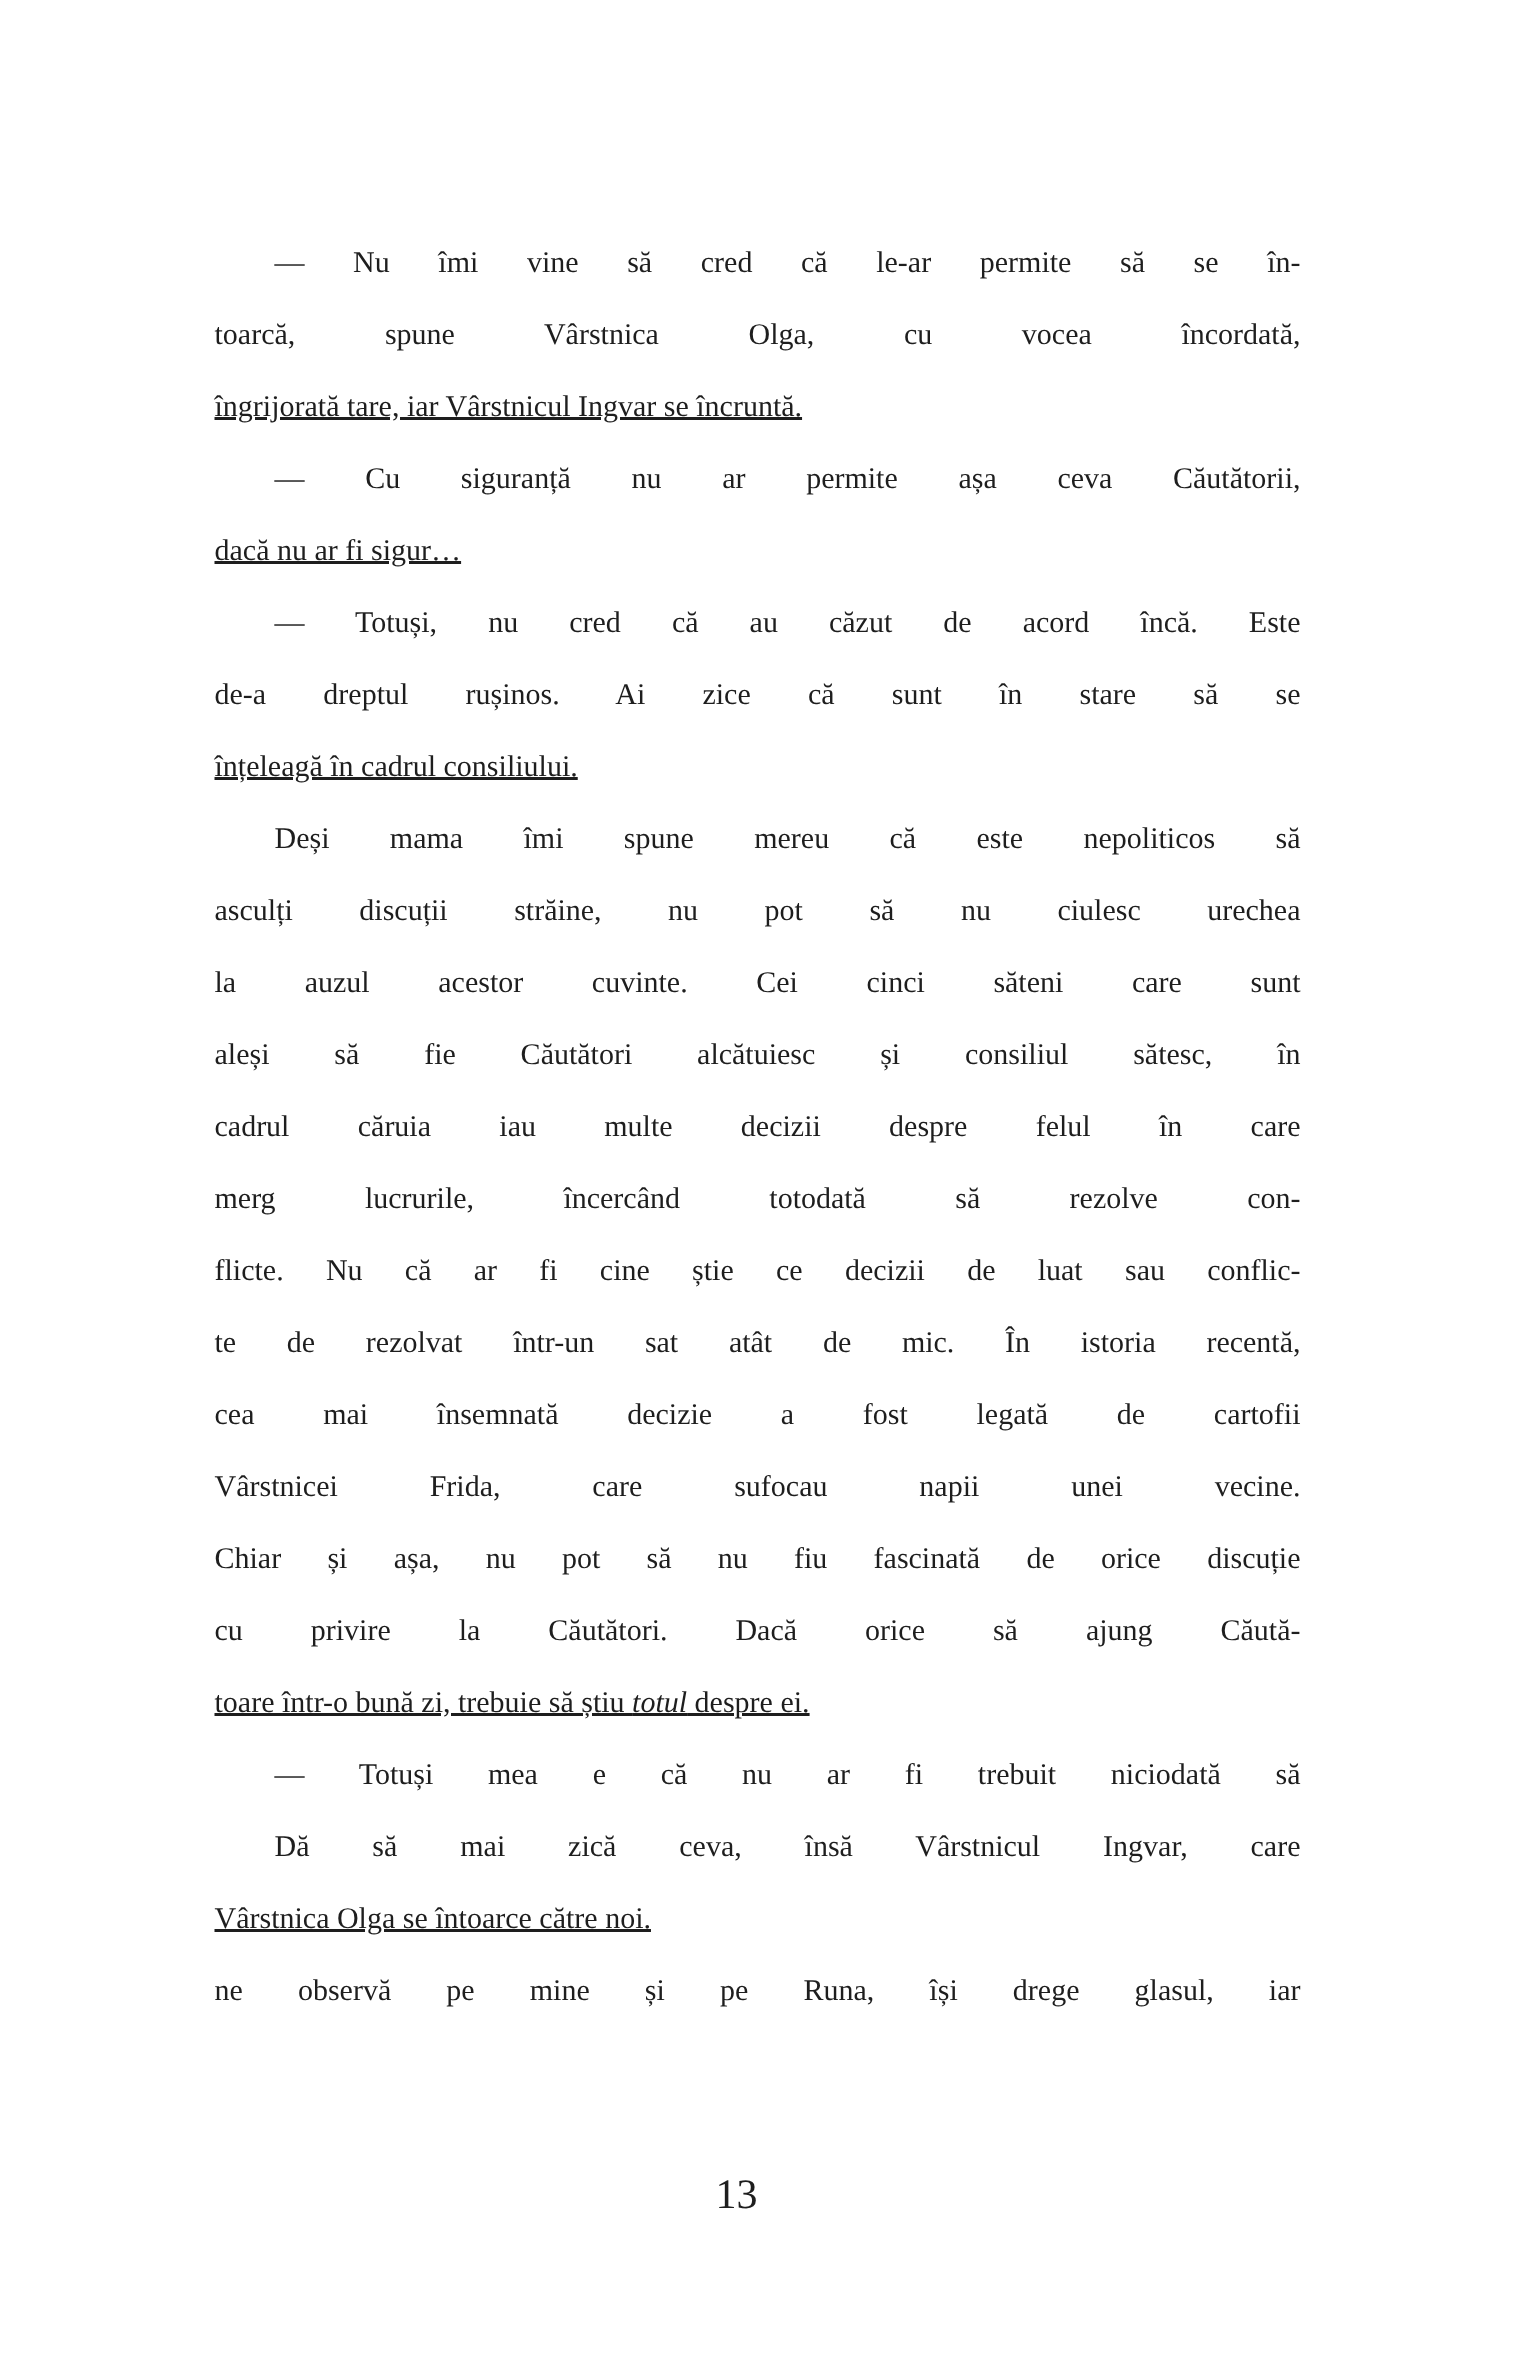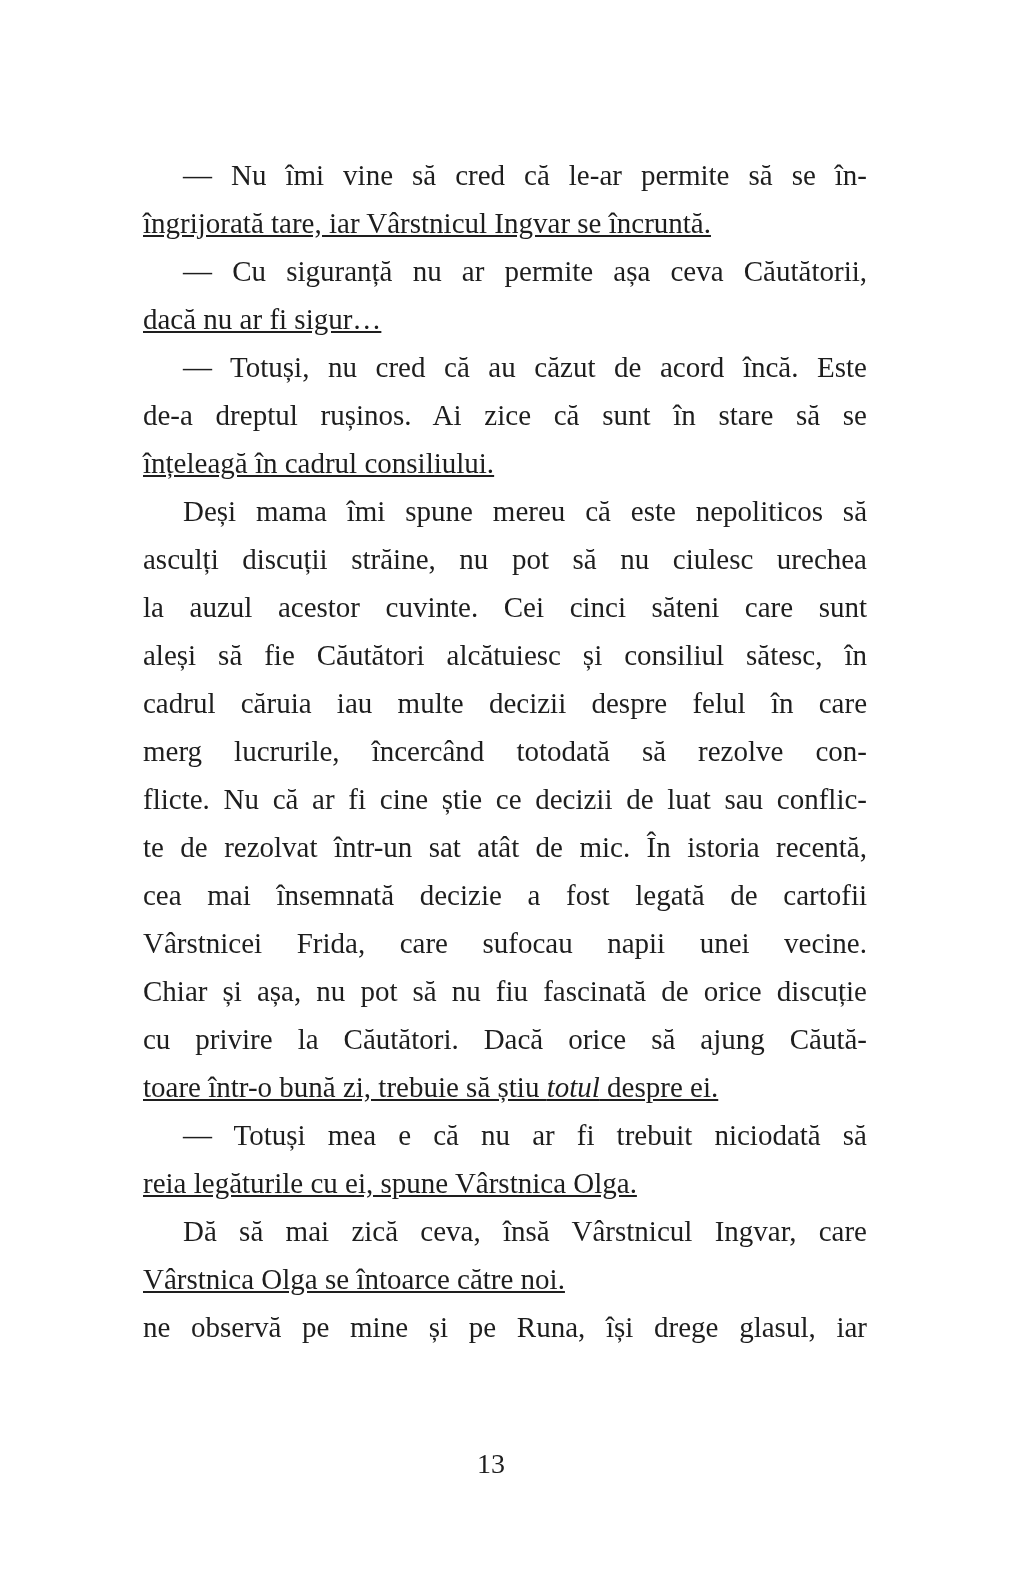--- a/index.html
+++ b/index.html
@@ -10,21 +10,21 @@
     background: #ffffff;
     color: #1e1e1e;
     font-family: "Liberation Serif", "DejaVu Serif", serif;
     overflow: hidden;
   }
   .text-block {
     position: absolute;
     left: 143px;
     top: 151px;
     width: 724px;
-    font-size: 29px;
+    font-size: 20px;
     line-height: 48px;
   }
   .paragraph { margin: 0; padding: 0; }
   .line {
     text-align: justify;
     text-align-last: justify;
   }
   .line.last {
     text-align: left;
     text-align-last: left;
@@ -42,20 +42,21 @@
     line-height: 34px;
   }
 </style>
 </head>
 <body>
 
 <div class="page">
   <div class="text-block">
       <div class="paragraph">
         <div class="line first"><span>— Nu îmi vine să cred că le-ar permite să se în-</span></div>
+        <div class="line"><span>toarcă, spune Vârstnica Olga, cu vocea încordată,</span></div>
         <div class="line last"><span>îngrijorată tare, iar Vârstnicul Ingvar se încruntă.</span></div>
       </div>
       <div class="paragraph">
         <div class="line first"><span>— Cu siguranță nu ar permite așa ceva Căutătorii,</span></div>
         <div class="line last"><span>dacă nu ar fi sigur…</span></div>
       </div>
       <div class="paragraph">
         <div class="line first"><span>— Totuși, nu cred că au căzut de acord încă. Este</span></div>
         <div class="line"><span>de-a dreptul rușinos. Ai zice că sunt în stare să se</span></div>
         <div class="line last"><span>înțeleagă în cadrul consiliului.</span></div>
@@ -70,21 +71,20 @@
         <div class="line"><span>flicte. Nu că ar fi cine știe ce decizii de luat sau conflic-</span></div>
         <div class="line"><span>te de rezolvat într-un sat atât de mic. În istoria recentă,</span></div>
         <div class="line"><span>cea mai însemnată decizie a fost legată de cartofii</span></div>
         <div class="line"><span>Vârstnicei Frida, care sufocau napii unei vecine.</span></div>
         <div class="line"><span>Chiar și așa, nu pot să nu fiu fascinată de orice discuție</span></div>
         <div class="line"><span>cu privire la Căutători. Dacă orice să ajung Căută-</span></div>
         <div class="line last"><span>toare într-o bună zi, trebuie să știu </span><span class="italic">totul</span><span> despre ei.</span></div>
       </div>
       <div class="paragraph">
         <div class="line first"><span>— Totuși mea e că nu ar fi trebuit niciodată să</span></div>
-        <div class="line last"><span>reia legăturile cu ei, spune Vârstnica Olga.</span></div>
       </div>
       <div class="paragraph">
         <div class="line first"><span>Dă să mai zică ceva, însă Vârstnicul Ingvar, care</span></div>
         <div class="line last"><span>Vârstnica Olga se întoarce către noi.</span></div>
         <div class="line"><span>ne observă pe mine și pe Runa, își drege glasul, iar</span></div>
       </div>
     </div>
   <div class="page-footer">
     <span>13</span>
   </div>

